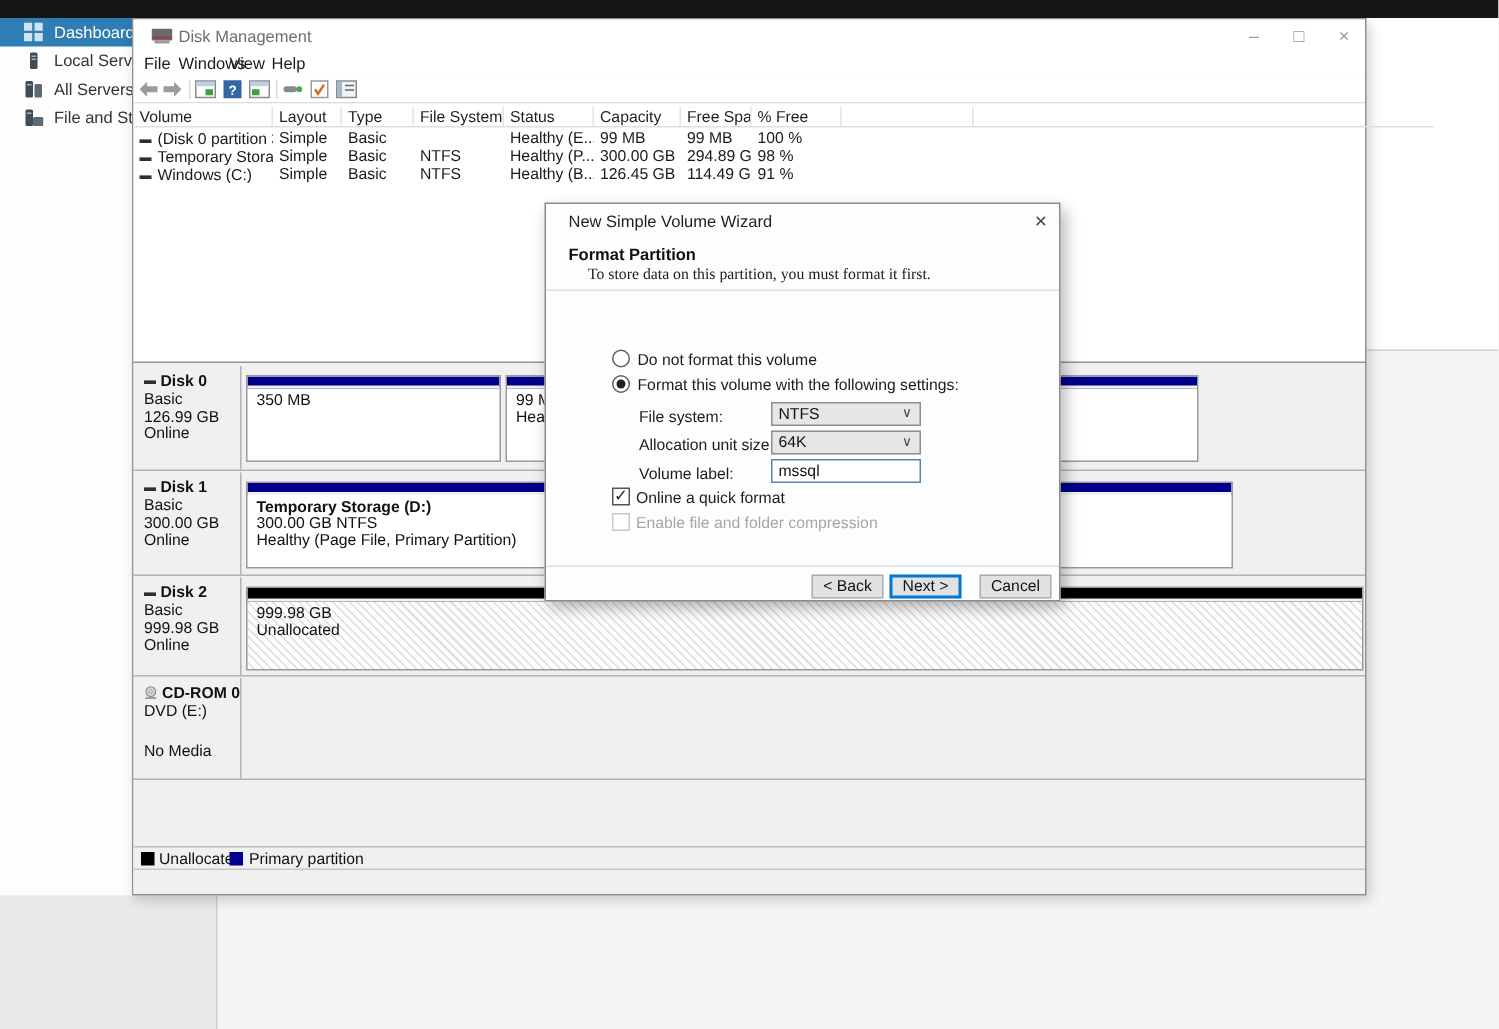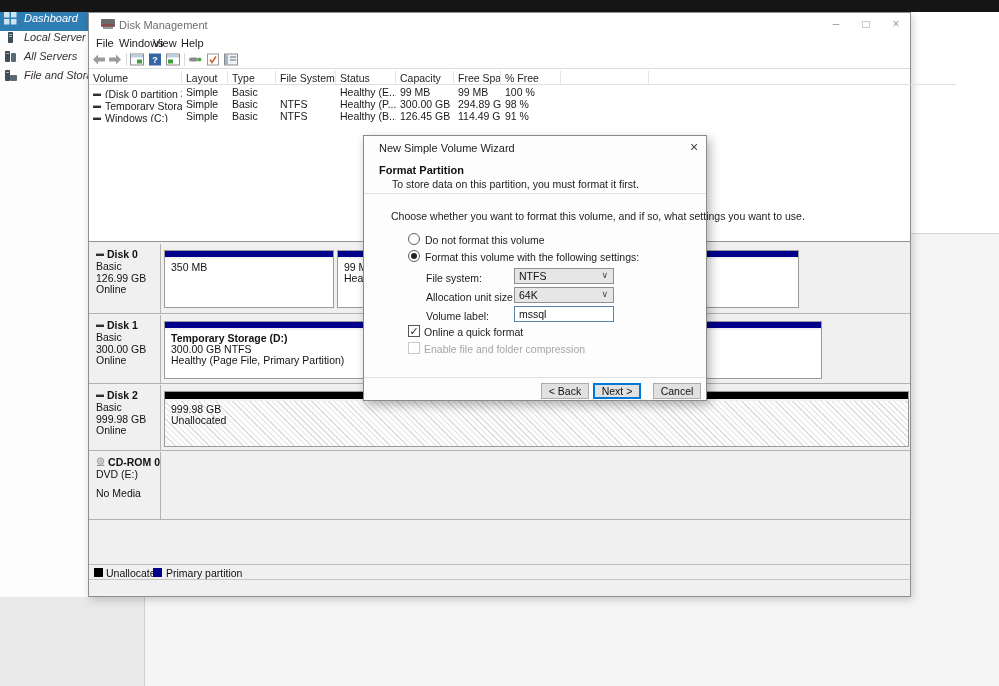--- a/index.html
+++ b/index.html
@@ -7,21 +7,21 @@
   body { font-family:"Liberation Sans", sans-serif; background:#f5f5f5; position:relative; overflow:hidden; }
   .abs { position:absolute; }
   .screen { position:relative; width:999px; height:686px; background:#f5f5f5; overflow:hidden; }
 
   
   .topbar { left:0; top:0; width:999px; height:12px; background:#151515; }
   .bg-right-white { left:145px; top:12px; width:854px; height:221px; background:#ffffff; }
   .bg-right-gray  { left:145px; top:233px; width:854px; height:453px; background:#f5f5f5; border-top:1px solid #d4d4d4; }
   .sidebar { left:0; top:12px; width:145px; height:585px; background:#fdfdfd; }
   .bg-bottom-left { left:0; top:597px; width:145px; height:89px; background:#e9e9e9; border-right:1px solid #cfcfcf; }
-  .nav-item { position:relative; height:19px; display:flex; padding-left:4px; color:#333; font-size:11px; cursor:default;font-style:italic; }
+  .nav-item { position:relative; height:19px; display:flex; align-items:center; padding-left:16px; color:#333; font-size:11px; cursor:default; }
   .nav-item .lbl { margin-left:7px; white-space:nowrap; }
   .nav-item.sel { background:#2e7db3; color:#fff; }
   .nav-ico { width:13px; height:13px; flex:0 0 13px; }
 
   
   .win { left:88px; top:12px; width:823px; height:585px; background:#f0f0f0; border:1px solid #8f8f8f; box-shadow:2px 3px 8px rgba(0,0,0,.18); }
   .titlebar { left:0; top:0; width:821px; height:23px; background:#ffffff; }
   .win-title { left:30px; top:6px; font-size:11px; color:#6e6e6e; white-space:nowrap; }
   .win-ctl { top:1px; width:28px; height:20px; text-align:center; color:#9a9a9a; font-size:12px; line-height:20px; }
   .menubar { left:0; top:23px; width:821px; height:15px; background:#ffffff; }
@@ -57,21 +57,21 @@
   .legend { left:0; top:551px; width:821px; height:15px; background:#f0f0f0; border-top:1px solid #bdbdbd; }
   .sw { top:3px; width:9px; height:9px; }
   .leg-lbl { top:2px; font-size:10.5px; color:#111; white-space:nowrap; }
   .statusstrip { left:0; top:566px; width:821px; height:17px; background:#f0f0f0; border-top:1px solid #c6c6c6; }
 
   
   .dlg { left:363px; top:135px; width:344px; height:266px; background:#fdfdfd; border:1px solid #8a8a8a; box-shadow:3px 4px 10px rgba(0,0,0,.30); z-index:50; }
   .dlg-title { left:15px; top:6px; font-size:11px; color:#222; }
   .dlg-close { left:320px; top:2px; width:20px; height:18px; text-align:center; font-size:14px; color:#444; line-height:18px; }
   .dlg-head { left:15px; top:28px; font-size:11px; font-weight:bold; color:#111; }
-  .dlg-sub { left:28px; top:42px; font-size:10.5px; color:#1c1c1c; }
+  .dlg-sub { left:28px; top:42px; font-size:10.5px; color:#1c1c1c;font-family:Liberation Serif, serif; }
   .dlg-div { left:0; width:342px; height:1px; background:#e0e0e0; }
   .dlg-instr { left:27px; top:74px; font-size:10.5px; color:#1c1c1c; white-space:nowrap; }
   .radio { width:12px; height:12px; border:1px solid #5f5f5f; border-radius:50%; background:#fff; }
   .radio.sel::after { content:""; display:block; width:6px; height:6px; margin:2px; background:#222; border-radius:50%; }
   .opt-lbl { font-size:10.5px; color:#1c1c1c; white-space:nowrap; }
   .fld-lbl { left:62px; font-size:10.5px; color:#1c1c1c; white-space:nowrap; }
   .combo { left:150px; width:100px; height:16px; background:#e6e6e6; border:1px solid #8f8f8f; font-size:10.5px; color:#111; padding:1px 0 0 4px; }
   .combo .chev { position:absolute; right:5px; top:1px; font-size:9px; color:#444; }
   .tfield { left:150px; width:100px; height:16px; background:#ffffff; border:1px solid #5c83b0; font-size:10.5px; color:#111; padding:1px 0 0 4px; }
   .chk { width:12px; height:12px; border:1px solid #555; background:#fff; font-size:11px; line-height:11px; text-align:center; color:#26262b; }
@@ -306,42 +306,41 @@
         <div class="abs dlabel">
           <div class="dname">
               <svg width="10" height="10" viewBox="0 0 10 10">
                 <circle cx="5" cy="4" r="3.6" fill="#cfcfcf" stroke="#8a8a8a" stroke-width="0.8"></circle>
                 <circle cx="5" cy="4" r="1" fill="#fff" stroke="#8a8a8a" stroke-width="0.6"></circle>
                 <rect x="1" y="8" width="8" height="1.4" fill="#9a9a9a"></rect>
               </svg>
               <span>CD-ROM 0</span>
             </div>
           <div class="dline">DVD (E:)</div>
-          <div class="dline" style="margin-top:8px">No Media</div>
+          <div class="dline" style="margin-top:16px">No Media</div>
         </div>
       </div>
     </div>
 
     <div class="abs legend">
       <div class="abs sw" style="left:5px;background:#000000"></div>
       <span class="abs leg-lbl" style="left:17px">Unallocated</span>
       <div class="abs sw" style="left:64px;background:#00008b"></div>
       <span class="abs leg-lbl" style="left:77px">Primary partition</span>
     </div>
     <div class="abs statusstrip"></div>
   </div>
 
   <div class="abs dlg">
     <span class="abs dlg-title">New Simple Volume Wizard</span>
     <span class="abs dlg-close">×</span>
     <span class="abs dlg-head">Format Partition</span>
     <span class="abs dlg-sub">To store data on this partition, you must format it first.</span>
     <div class="abs dlg-div" style="top:57px"></div>
 
-    <span class="abs dlg-instr">Choose whether you want to format this volume, and if so, what settings you want to use.</span>
 
     <div class="abs radio" style="left:44px;top:97px"></div>
     <span class="abs opt-lbl" style="left:61px;top:98px">Do not format this volume</span>
 
     <div class="abs radio sel" style="left:44px;top:114px"></div>
     <span class="abs opt-lbl" style="left:61px;top:115px">Format this volume with the following settings:</span>
 
     <span class="abs fld-lbl" style="top:136px">File system:</span>
     <div class="abs combo" style="top:132px">
       <span>NTFS</span>

